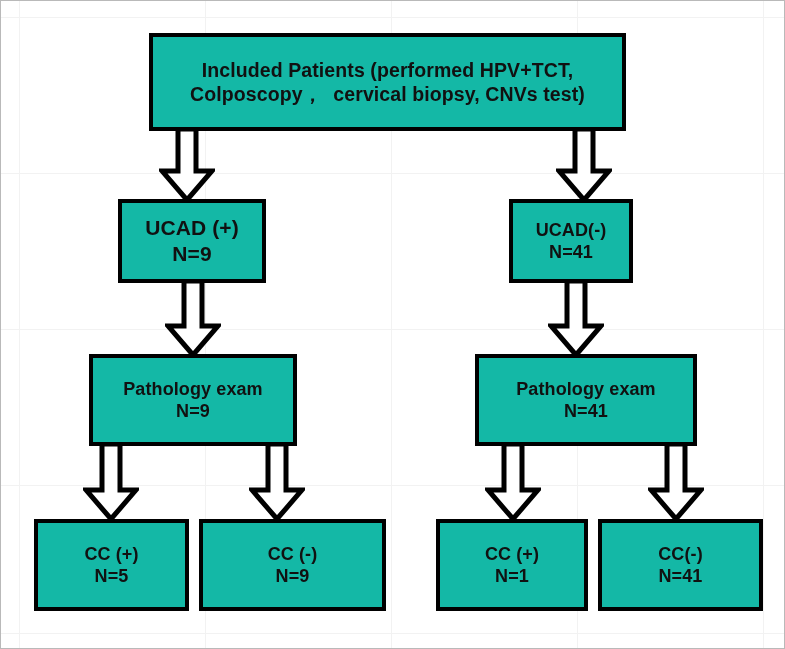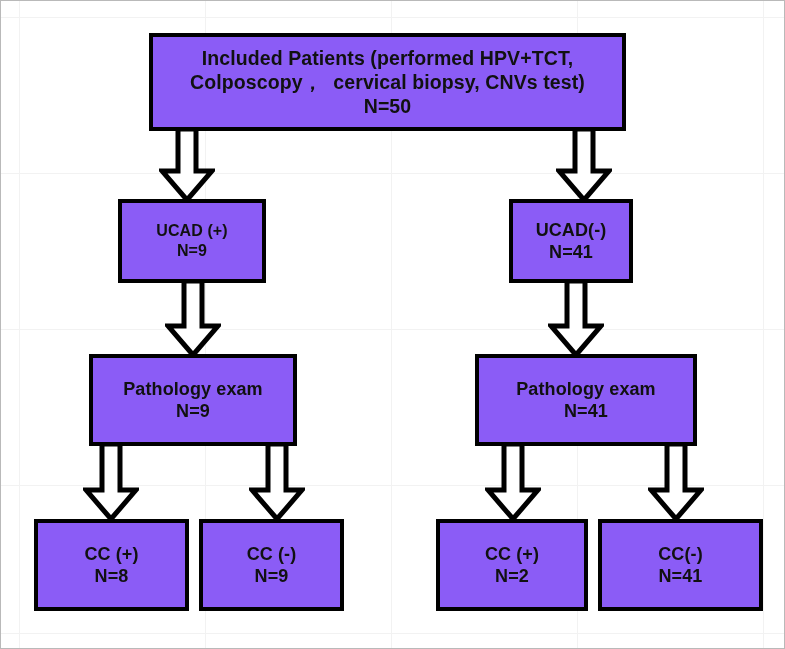--- a/index.html
+++ b/index.html
@@ -25,41 +25,41 @@
     background: #f2f2f2;
     pointer-events: none;
   }
   .grid-v { width: 1px; top: 0; bottom: 0; }
   .grid-h { height: 1px; left: 0; right: 0; }
 
   .node {
     position: absolute;
     box-sizing: border-box;
     border: 4px solid #000000;
-    background: #8b5cf6;
+    background: #14b8a6;
     display: flex;
     align-items: center;
     justify-content: center;
     text-align: center;
     color: #111111;
     font-weight: 600;
     line-height: 1.24;
     letter-spacing: 0.1px;
     z-index: 3;
   }
   .node .lines { padding: 0 6px; }
   .node .l { display: block; white-space: pre; }
 
   #node-included { left: 148px; top: 32px; width: 477px; height: 98px; font-size: 19.5px; }
-  #node-ucad-pos { left: 117px; top: 198px; width: 148px; height: 84px; font-size: 16px; }
+  #node-ucad-pos { left: 117px; top: 198px; width: 148px; height: 84px; font-size: 21px; }
   #node-ucad-neg { left: 508px; top: 198px; width: 124px; height: 84px; font-size: 18px; }
   #node-path-left { left: 88px; top: 353px; width: 208px; height: 92px; font-size: 18px; }
   #node-path-right { left: 474px; top: 353px; width: 222px; height: 92px; font-size: 18px; }
   #node-cc-pos-left { left: 33px; top: 518px; width: 155px; height: 92px; font-size: 18px; }
-  #node-cc-neg-left { left: 198px; top: 518px; width: 145px; height: 92px; font-size: 18px; }
+  #node-cc-neg-left { left: 198px; top: 518px; width: 187px; height: 92px; font-size: 18px; }
   #node-cc-pos-right { left: 435px; top: 518px; width: 152px; height: 92px; font-size: 18px; }
   #node-cc-neg-right { left: 597px; top: 518px; width: 165px; height: 92px; font-size: 18px; }
 
   .arrow {
     position: absolute;
     z-index: 2;
   }
   .arrow svg { display: block; }
 </style>
 </head>
@@ -119,21 +119,20 @@
   <div class="arrow" style="left:647px; top:443px;">
     <svg width="56" height="78" viewBox="0 0 56 78">
       <polygon points="19,0 37,0 37,46 53,46 28,75 3,46 19,46" fill="#ffffff" stroke="#000000" stroke-width="5" stroke-linejoin="miter"></polygon>
     </svg>
   </div>
 
   <div class="node" id="node-included">
     <span class="lines">
       <span class="l">Included Patients (performed HPV+TCT,</span>
       <span class="l">Colposcopy，  cervical biopsy, CNVs test)</span>
-      <span class="l">N=50</span>
     </span>
   </div>
 
   <div class="node" id="node-ucad-pos">
     <span class="lines">
       <span class="l">UCAD (+)</span>
       <span class="l">N=9</span>
     </span>
   </div>
 
@@ -154,35 +153,35 @@
   <div class="node" id="node-path-right">
     <span class="lines">
       <span class="l">Pathology exam</span>
       <span class="l">N=41</span>
     </span>
   </div>
 
   <div class="node" id="node-cc-pos-left">
     <span class="lines">
       <span class="l">CC (+)</span>
-      <span class="l">N=8</span>
+      <span class="l">N=5</span>
     </span>
   </div>
 
   <div class="node" id="node-cc-neg-left">
     <span class="lines">
       <span class="l">CC (-)</span>
       <span class="l">N=9</span>
     </span>
   </div>
 
   <div class="node" id="node-cc-pos-right">
     <span class="lines">
       <span class="l">CC (+)</span>
-      <span class="l">N=2</span>
+      <span class="l">N=1</span>
     </span>
   </div>
 
   <div class="node" id="node-cc-neg-right">
     <span class="lines">
       <span class="l">CC(-)</span>
       <span class="l">N=41</span>
     </span>
   </div>
 

